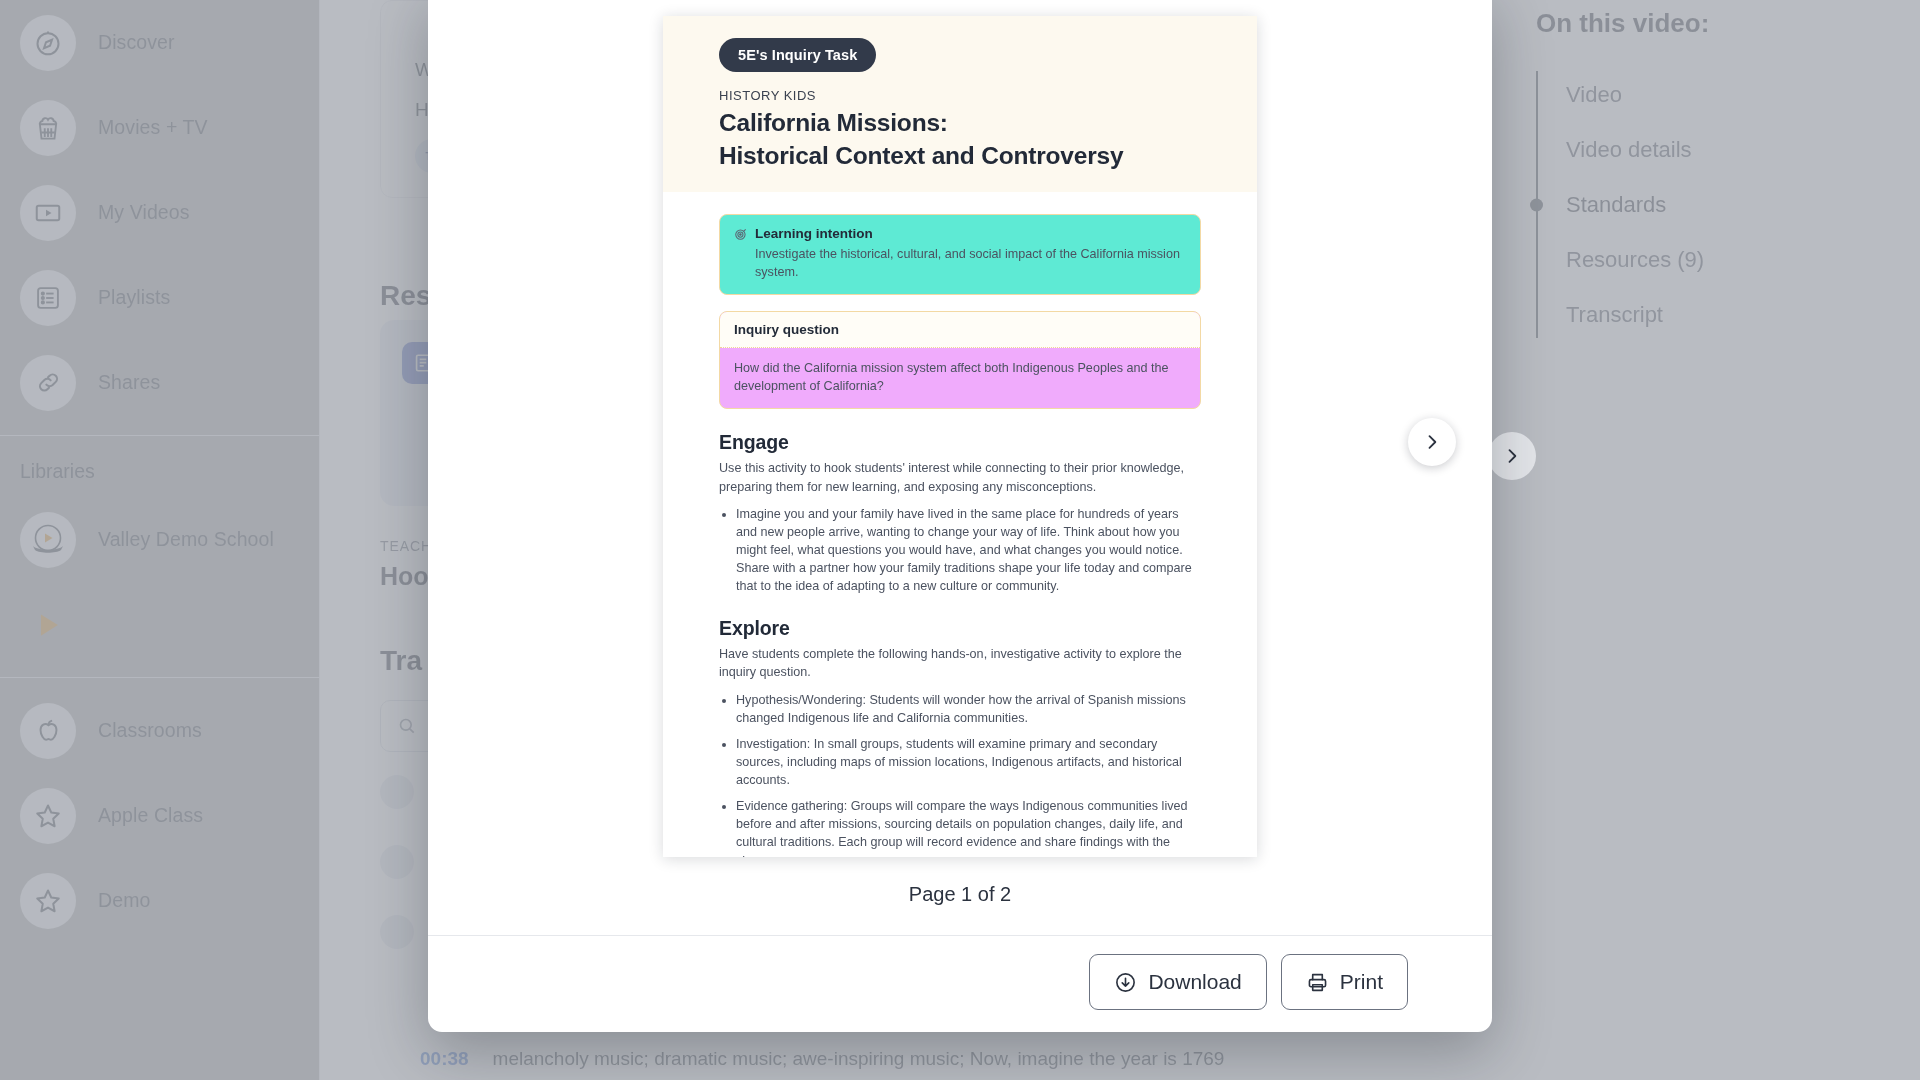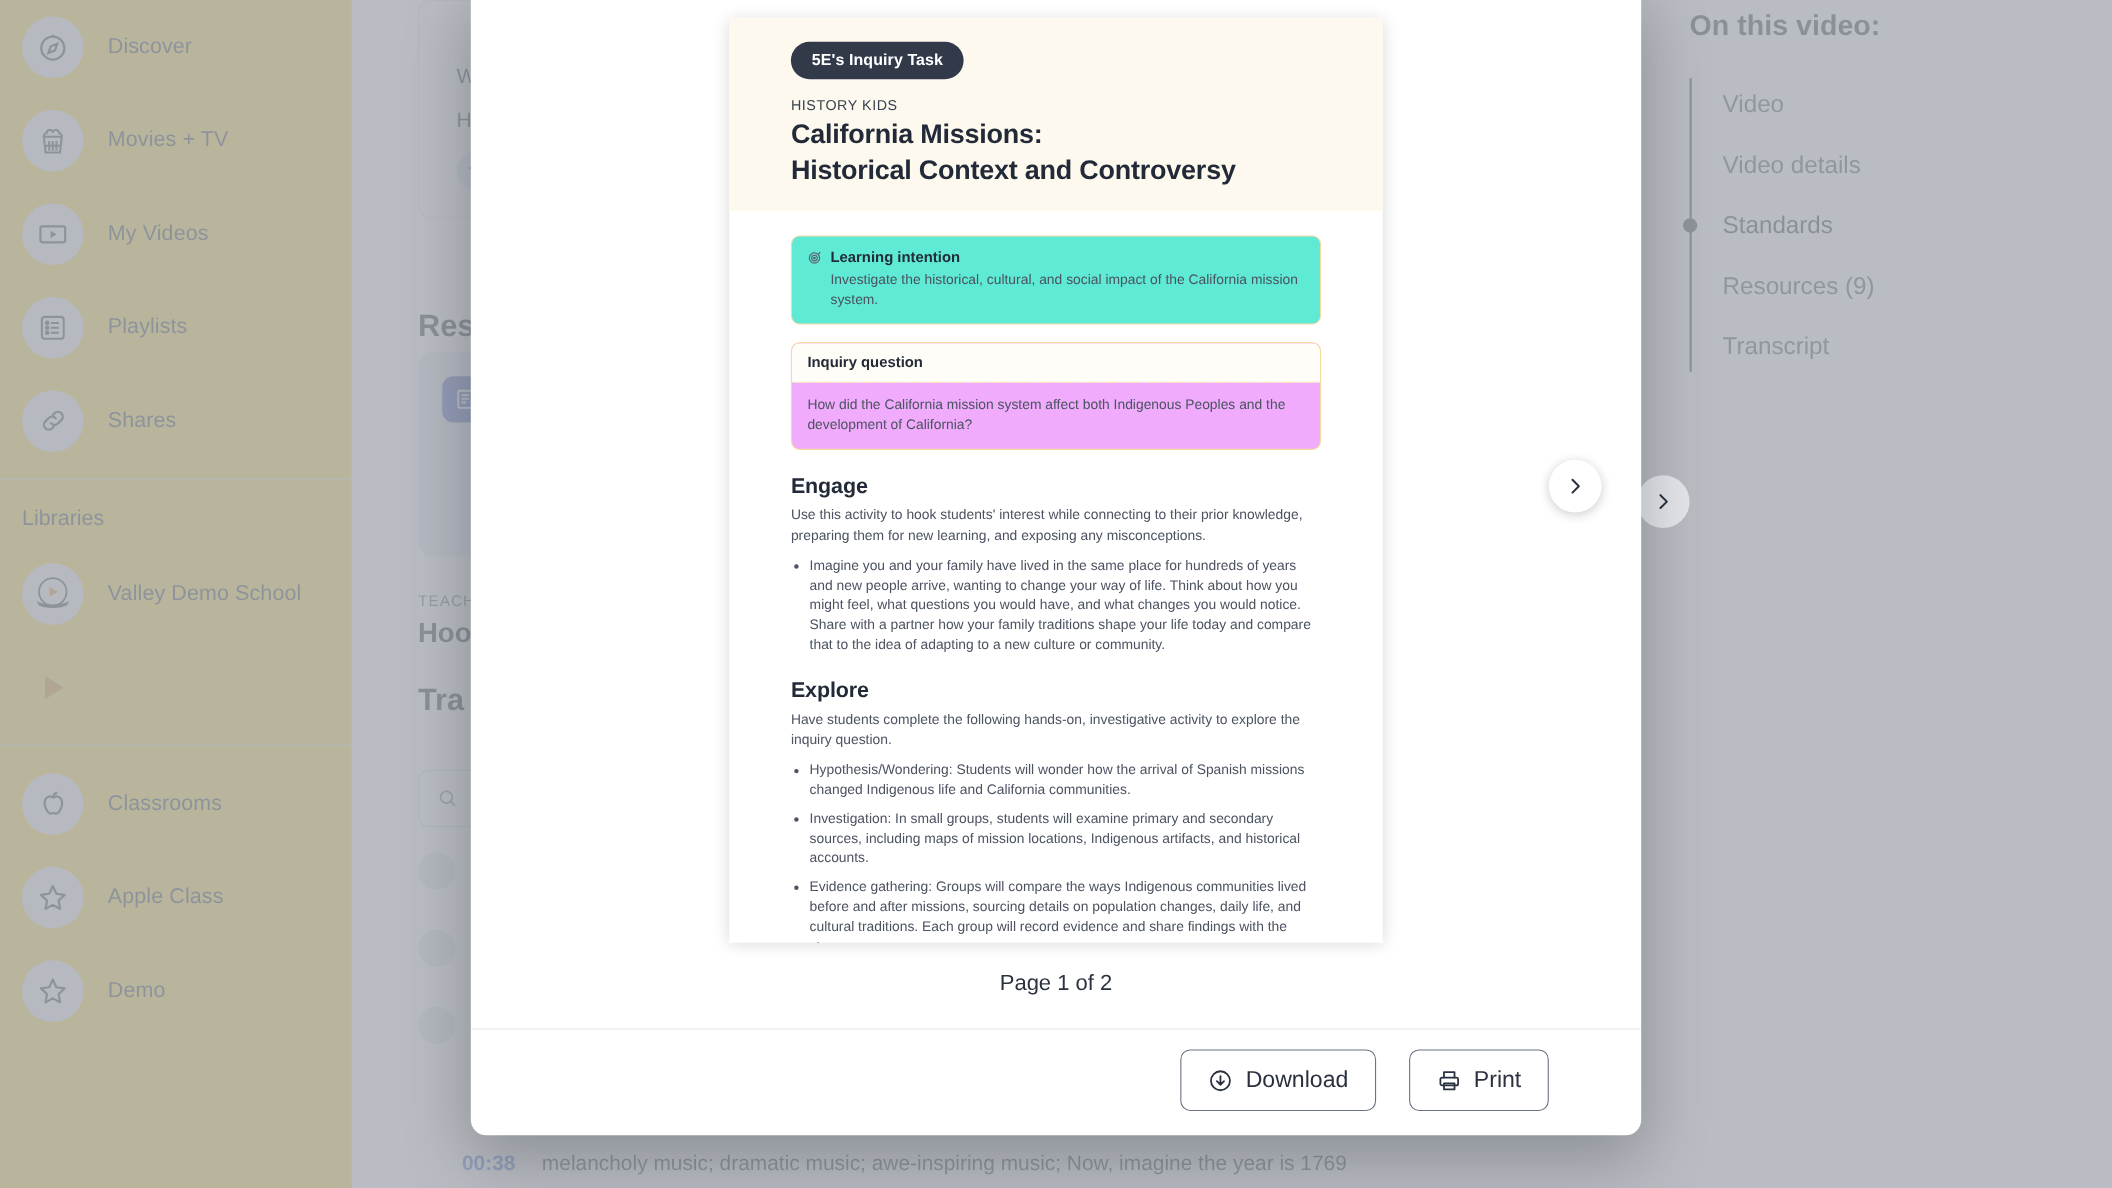--- a/index.html
+++ b/index.html
@@ -12,21 +12,21 @@
   }
 
   
   #page-root { position: absolute; inset: 0; background: #ffffff; }
 
   .dim { opacity: .42; }
 
   
   #sidebar {
     position: absolute; left: 0; top: 0; width: 320px; height: 1080px;
-    background: #fde047; border-right: 1px solid #e6e8ec;
+    background: #a3a3a3; border-right: 1px solid #e6e8ec;
     padding-top: 0;
   }
   .nav-item {
     display: flex; align-items: center; gap: 22px;
     height: 85px; padding-left: 20px; cursor: pointer;
   }
   .nav-ic {
     width: 56px; height: 56px; border-radius: 50%;
     background: #eff1f4;
     display: flex; align-items: center; justify-content: center;
@@ -185,21 +185,21 @@
   .next-btn-outer {
     position: absolute; left: 1488px; top: 432px;
     width: 48px; height: 48px; border-radius: 50%;
     background: #e4e6ea; display: flex; align-items: center; justify-content: center;
     cursor: pointer;
   }
 
   #modal-foot {
     border-top: 1px solid #e6e8ec;
     padding: 18px 84px 22px 0;
-    display: flex; justify-content: flex-end; gap: 30px;
+    display: flex; justify-content: flex-end; gap: 14px;
   }
   .mbtn {
     display: flex; align-items: center; gap: 11px;
     height: 56px; padding: 0 24px;
     border: 1px solid #6b7280; border-radius: 9px; background: #fff;
     font-size: 21px; color: #2b323f; cursor: pointer;
   }
 </style>
 </head>
 <body>
@@ -332,21 +332,21 @@
       <span class="res-ic">
         <svg width="22" height="22" viewBox="0 0 24 24" fill="none" stroke="#fff" stroke-width="1.8">
           <rect x="5" y="3.5" width="14" height="17" rx="1.6"></rect>
             <path d="M8.4 8h7.2M8.4 11.6h7.2M8.4 15.2h4.4"></path>
         </svg>
       </span>
     </div>
     <div style="position:absolute;left:60px;top:538px" class="res-kicker">TEACH</div>
     <div style="position:absolute;left:60px;top:562px" class="res-name">Hoo</div>
 
-    <div class="sec-title" style="position:absolute;left:60px;top:620px">Tra</div>
+    <div class="sec-title" style="position:absolute;left:60px;top:645px">Tra</div>
 
     <div class="search-box" style="position:absolute;left:60px;top:700px;right:70px">
       <svg width="20" height="20" viewBox="0 0 24 24" fill="none" stroke="#7b828e" stroke-width="2">
         <circle cx="10.6" cy="10.6" r="6.4"></circle>
           <path d="M15.4 15.4 20 20"></path>
       </svg>
     </div>
 
     <div class="tr-dot" style="position:absolute;left:60px;top:775px"></div>
     <div class="tr-dot" style="position:absolute;left:60px;top:845px"></div>

